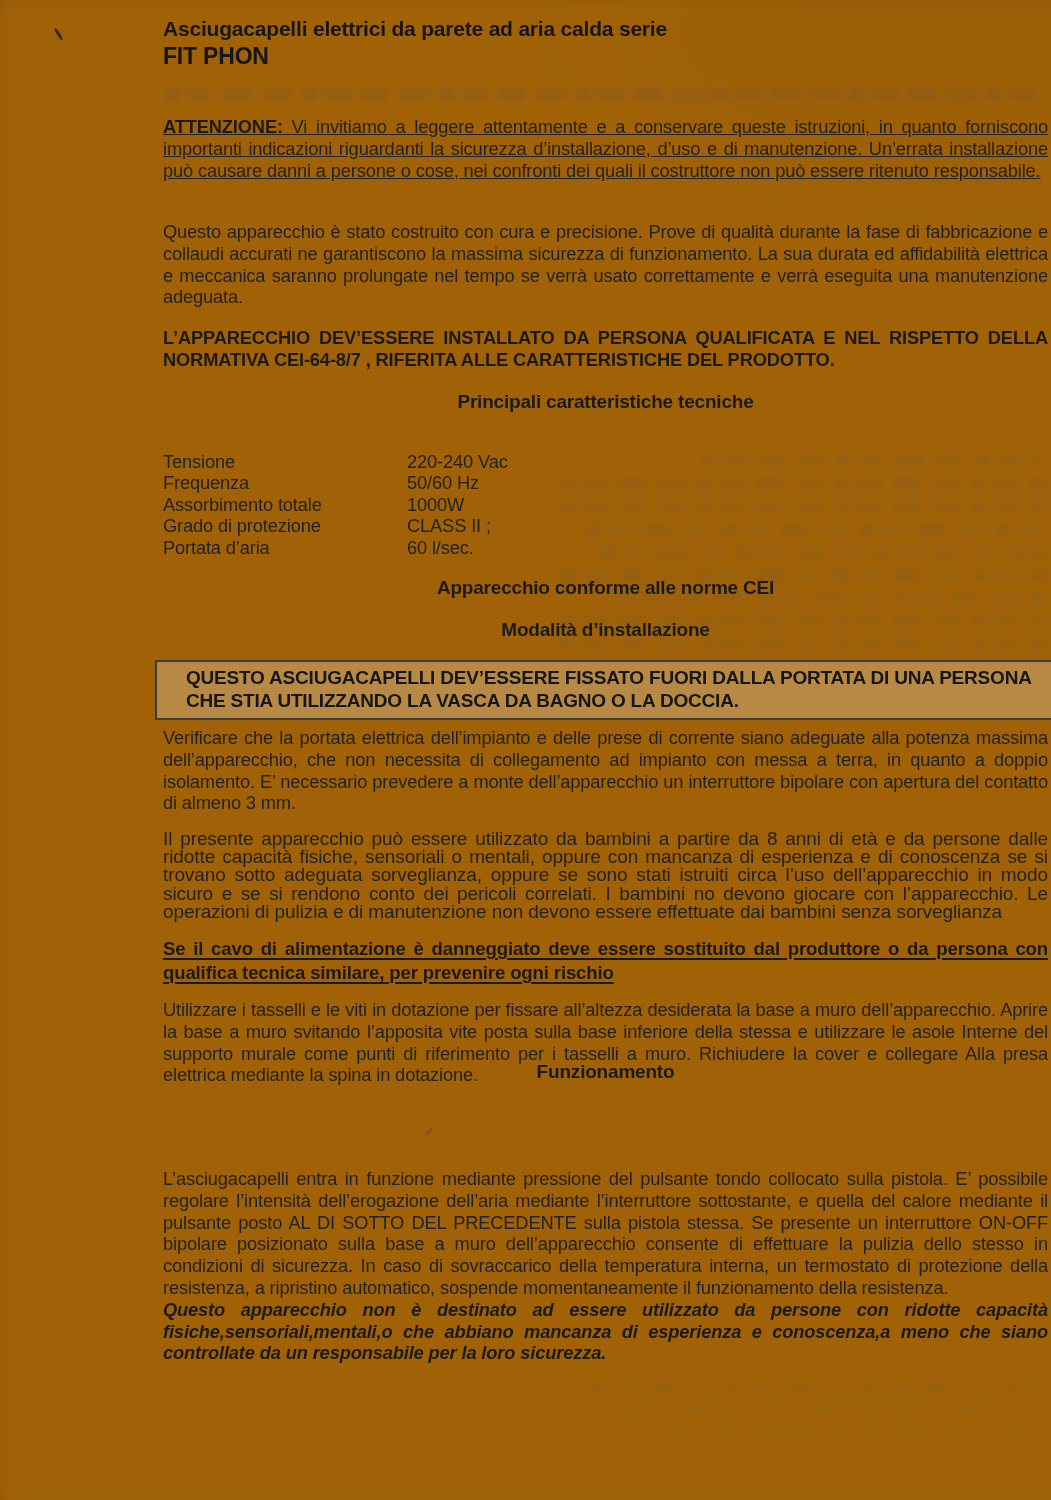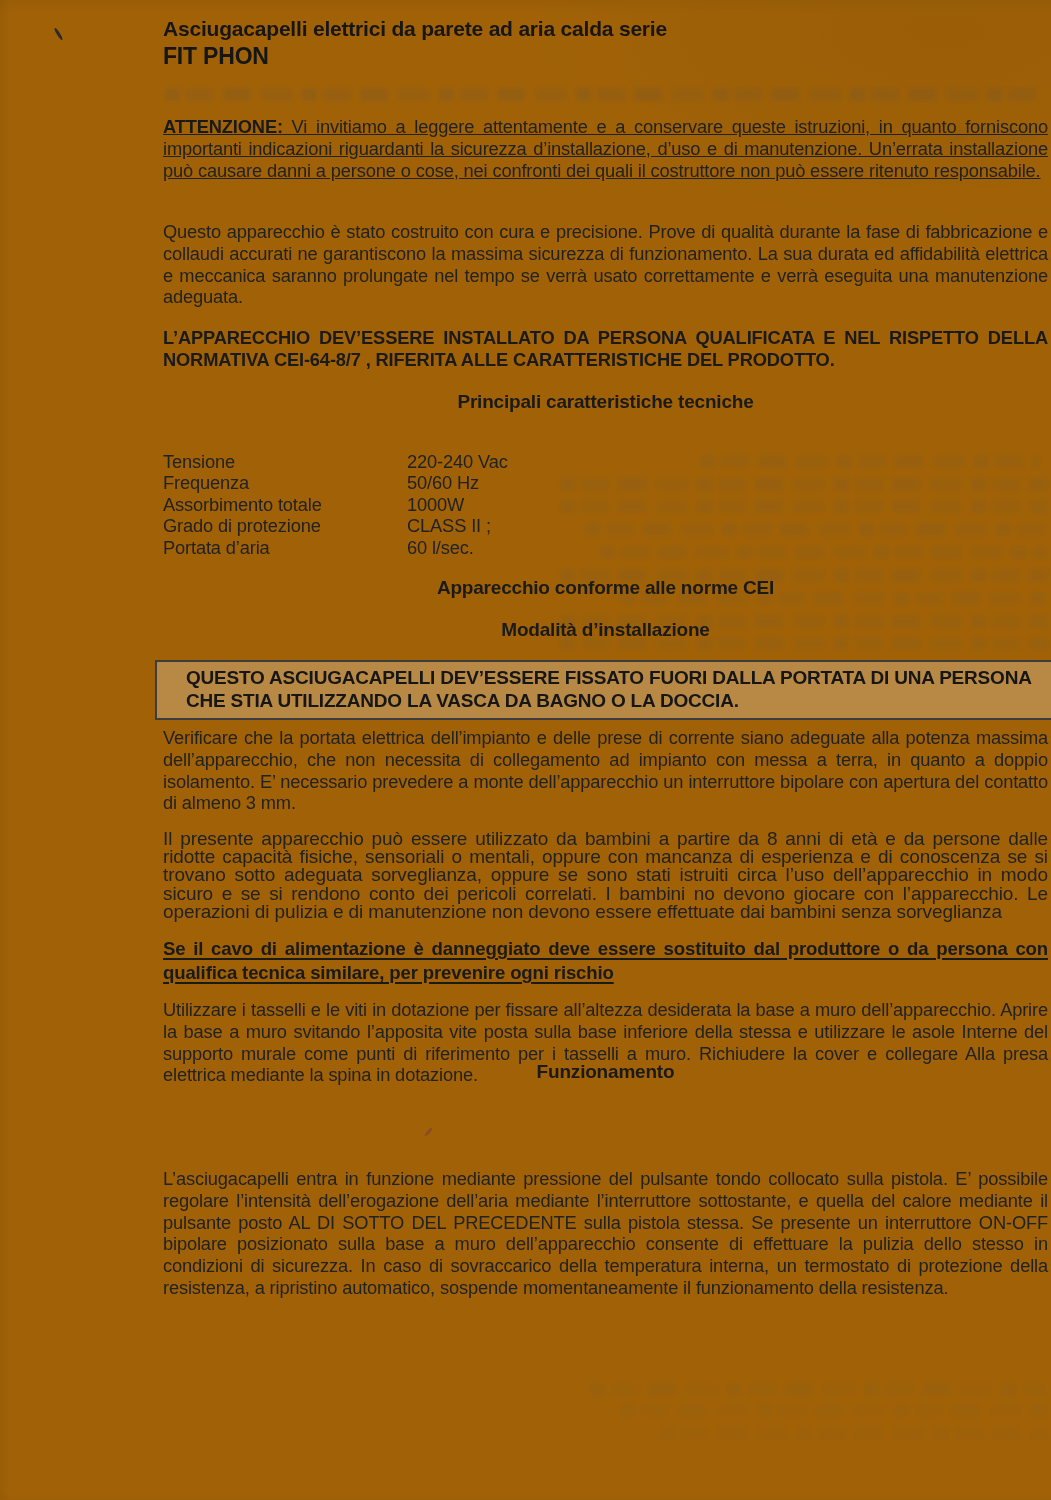--- a/index.html
+++ b/index.html
@@ -200,15 +200,16 @@
   <div class="block small-text" style="top:830px;">Il presente apparecchio può essere utilizzato da bambini a partire da 8 anni di età e da persone dalle ridotte capacità fisiche, sensoriali o mentali, oppure con mancanza di esperienza e di conoscenza se si trovano sotto adeguata sorveglianza, oppure se sono stati istruiti circa l’uso dell’apparecchio in modo sicuro e se si rendono conto dei pericoli correlati. I bambini no devono giocare con l’apparecchio. Le operazioni di pulizia e di manutenzione non devono essere effettuate dai bambini senza sorveglianza</div>
 
   <div class="block underline-heading" style="top:937px;">Se il cavo di alimentazione è danneggiato deve essere sostituito dal produttore o da persona con qualifica tecnica similare, per prevenire ogni rischio</div>
 
   <div class="block" style="top:999px;">Utilizzare i tasselli e le viti in dotazione per fissare all’altezza desiderata la base a muro dell’apparecchio. Aprire la base a muro svitando l’apposita vite posta sulla base inferiore della stessa e utilizzare le asole Interne del supporto murale come punti di riferimento per i tasselli a muro. Richiudere la cover e collegare Alla presa elettrica mediante la spina in dotazione.</div>
 
   <div class="block heading" style="top:1061px;">Funzionamento</div>
 
   <div class="block" style="top:1147px;margin-top:21px;">
     <div>L’asciugacapelli entra in funzione mediante pressione del pulsante tondo collocato sulla pistola. E’ possibile regolare l’intensità dell’erogazione dell’aria mediante l’interruttore sottostante, e quella del calore mediante il pulsante posto AL DI SOTTO DEL PRECEDENTE sulla pistola stessa. Se presente un interruttore ON-OFF bipolare posizionato sulla base a muro dell’apparecchio consente di effettuare la pulizia dello stesso in condizioni di sicurezza. In caso di sovraccarico della temperatura interna, un termostato di protezione della resistenza, a ripristino automatico, sospende momentaneamente il funzionamento della resistenza.</div>
+    <div class="bold-italic">Questo apparecchio non è destinato ad essere utilizzato da persone con ridotte capacità fisiche,sensoriali,mentali,o che abbiano mancanza di esperienza e conoscenza,a meno che siano controllate da un responsabile per la loro sicurezza.</div>
   </div>
 
 </div>
 
 </body></html>

